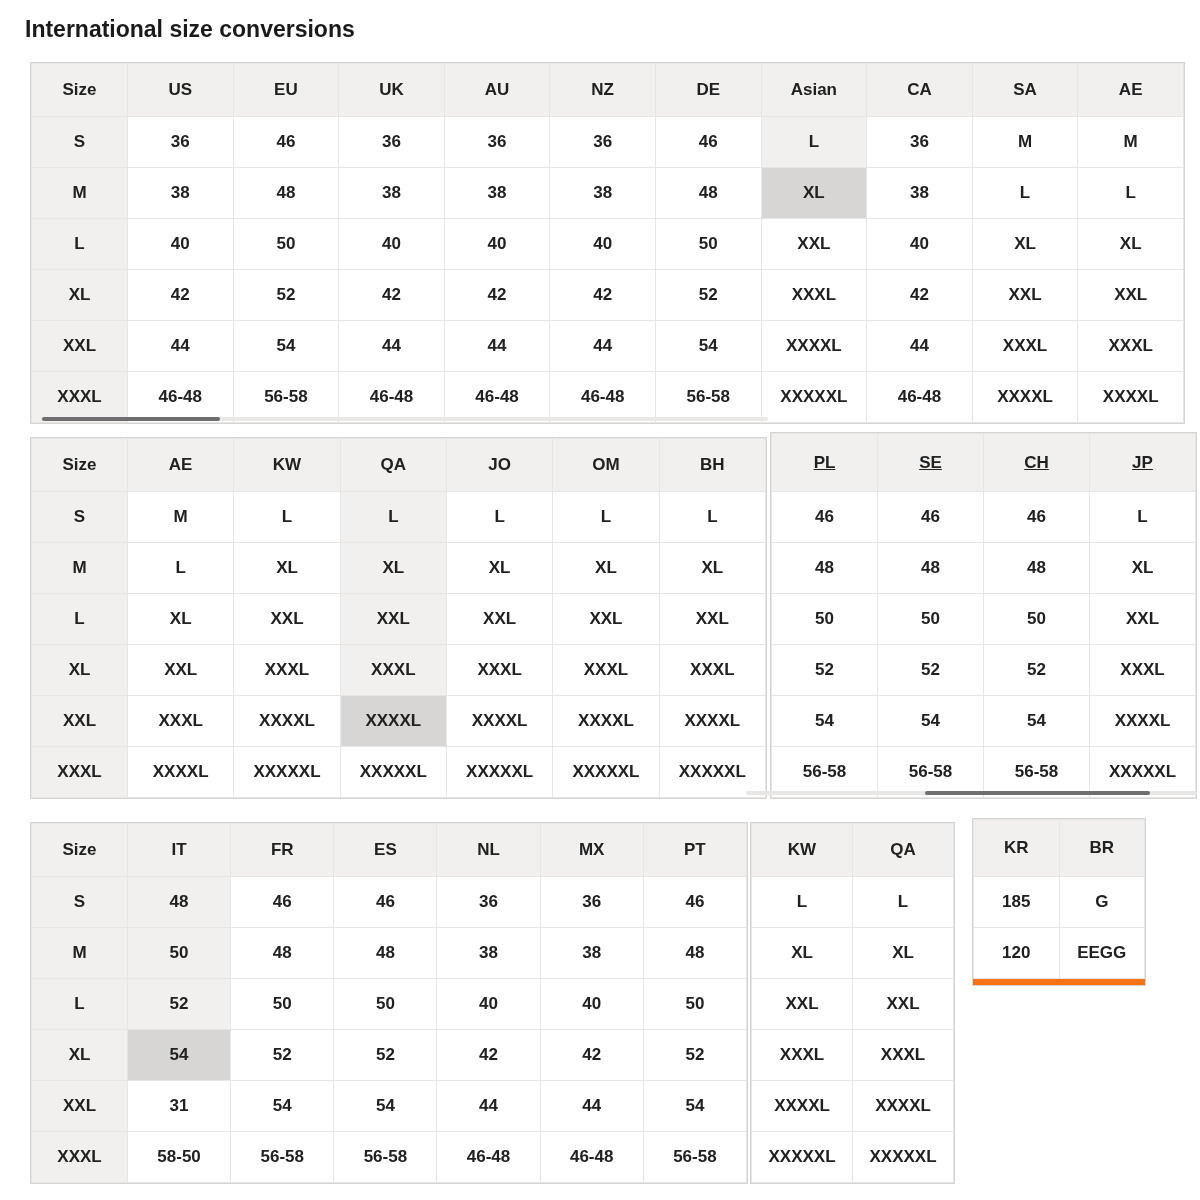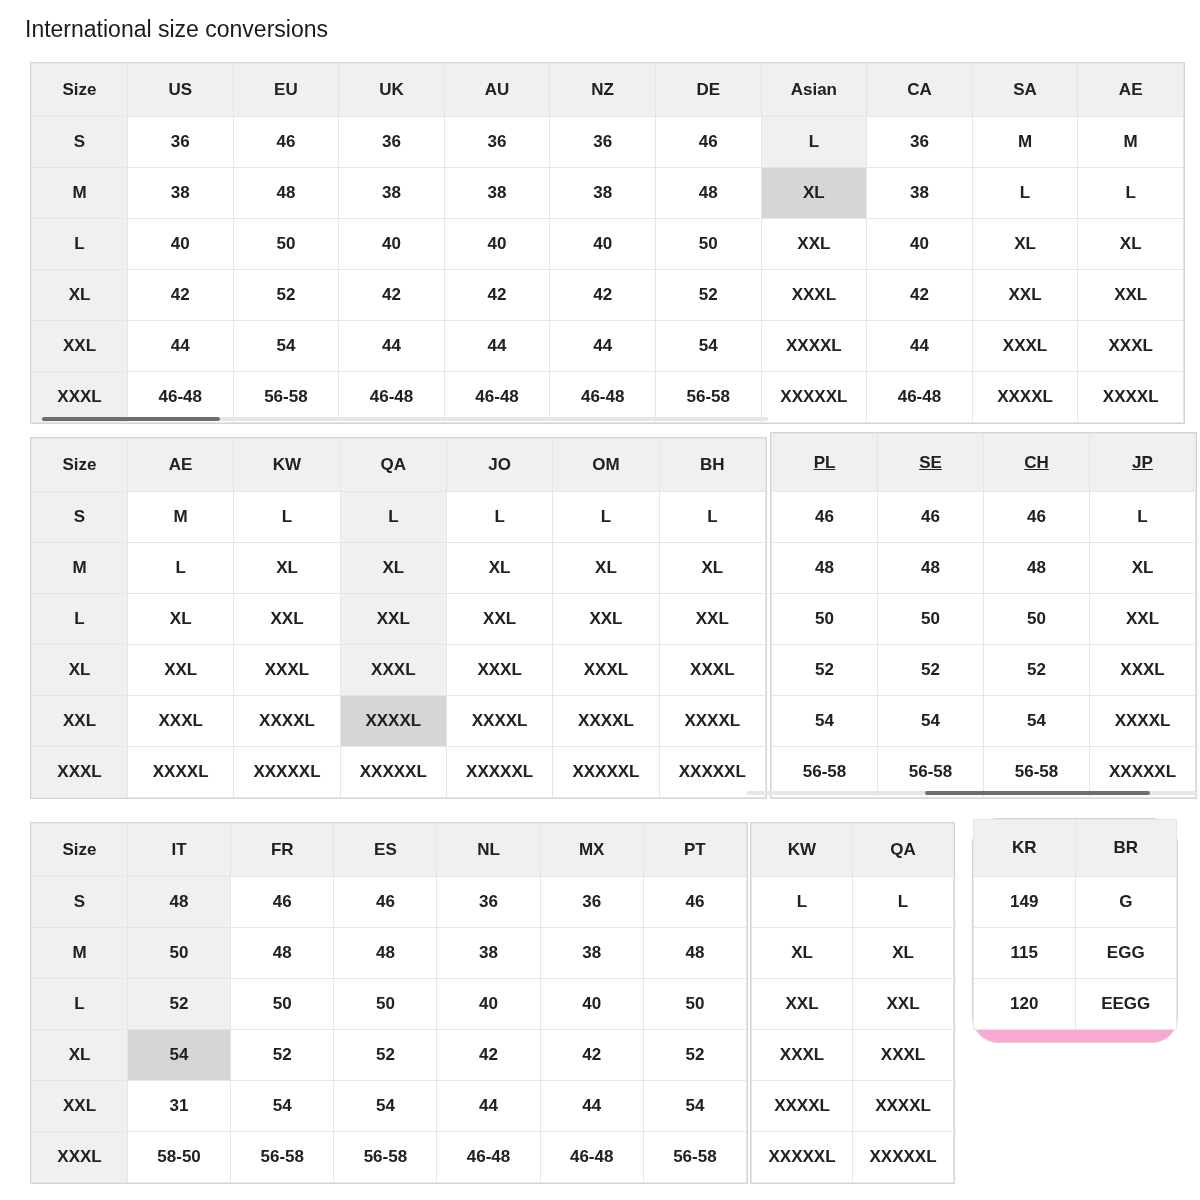--- a/index.html
+++ b/index.html
@@ -1,40 +1,40 @@
 <!DOCTYPE html>
 <html><head>
 <meta charset="utf-8">
 <style>
   html,body{margin:0;padding:0;background:#fff;}
   .canvas{position:relative;width:1200px;height:1200px;background:#ffffff;
           font-family:"Liberation Sans",sans-serif;overflow:hidden;}
-  .page-title{position:absolute;left:25px;top:16px;font-size:23px;font-weight:400;
+  .page-title{position:absolute;left:25px;top:16px;font-size:23px;font-weight:700;
               color:#1a1a1a;}
   .table-block{position:absolute;display:flex;align-items:flex-start;}
   #t1{left:30px;top:62px;}
   #t2{left:30px;top:437px;}
   #t3{left:30px;top:822px;}
-  .seg{border:1px solid #d5d4d2;background:#f9a8d4;box-sizing:border-box;}
+  .seg{border:1px solid #d5d4d2;background:#f97316;box-sizing:border-box;}
   .seg table{border-collapse:collapse;table-layout:fixed;width:100%;}
   .seg th,.seg td{border:1px solid #e7e6e4;text-align:center;vertical-align:middle;
           font-size:17px;font-weight:700;color:#212121;padding:0;overflow:hidden;
           font-family:"Liberation Sans",sans-serif;}
   .seg th{height:52px;background:#f1f0ee;}
   .seg td{height:50px;background:#ffffff;}
   .seg td.label,.seg td.shade-light{background:#f1f0ee;}
   .seg td.shade-dark{background:#d7d6d4;}
   col.size-col{width:96px;}
   #t1 .seg1{width:1155px;}
   #t2 .seg1{width:737px;}
   #t2 .seg2{width:427px;margin-left:3px;margin-top:-5px;}
   #t2 .seg2 th{height:57px;text-decoration:underline;}
   #t3 .seg1{width:718px;}
   #t3 .seg2{width:205px;margin-left:2px;}
-  #t3 .seg3{width:206px;margin-left:17px;margin-top:-4px;padding-bottom:12px;border-radius:26px;}
+  #t3 .seg3{width:174px;margin-left:17px;margin-top:-4px;padding-bottom:6px;}
   #t3 .seg3 th{height:56px;}
   .scrollbar{position:absolute;height:4px;border-radius:2px;}
   .sb-track{background:#e8e7e6;}
   .sb-thumb{background:#6e6e6e;}
   #sb1-track{left:40px;top:417px;width:728px;}
   #sb1-thumb{left:42px;top:417px;width:178px;}
   #sb2-track{left:746px;top:791px;width:451px;}
   #sb2-thumb{left:925px;top:791px;width:225px;}
 </style>
 </head>
@@ -423,26 +423,22 @@
             <col>
           </colgroup>
           <thead>
             <tr>
               <th>KR</th>
               <th>BR</th>
             </tr>
           </thead>
           <tbody>
             <tr>
-              <td>149</td>
+              <td>185</td>
               <td>G</td>
-            </tr>
-            <tr>
-              <td>115</td>
-              <td>EGG</td>
             </tr>
             <tr>
               <td>120</td>
               <td>EEGG</td>
             </tr>
           </tbody>
         </table>
       </div>
     </div>
 

